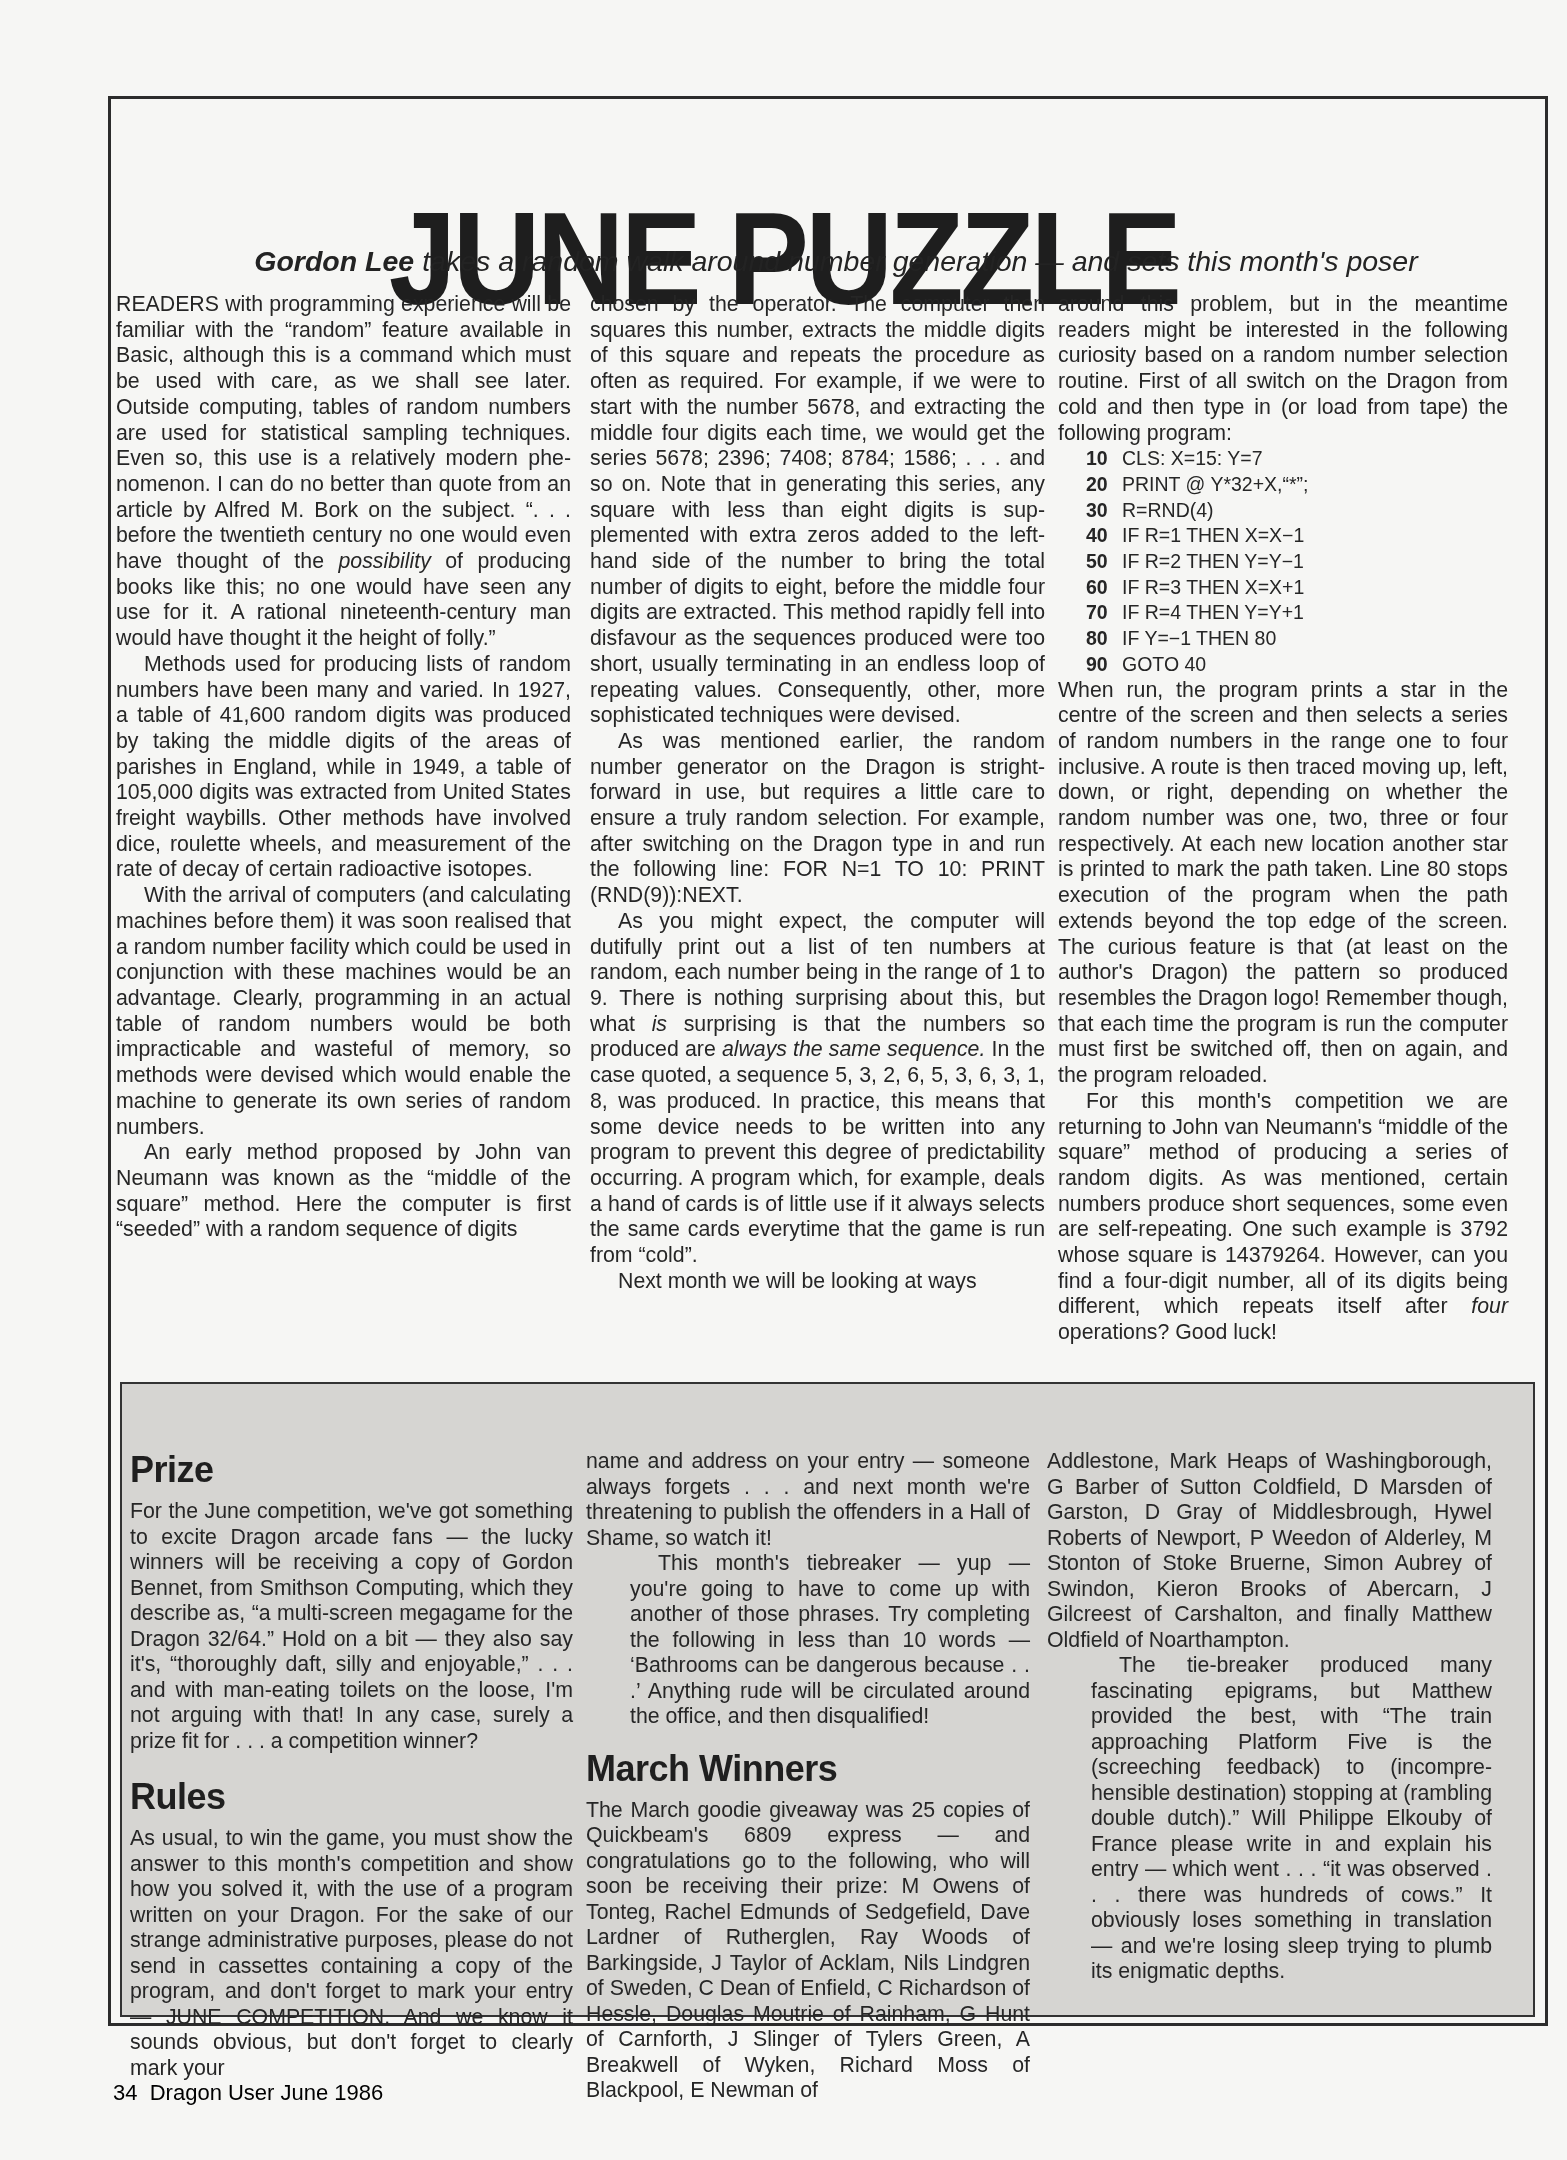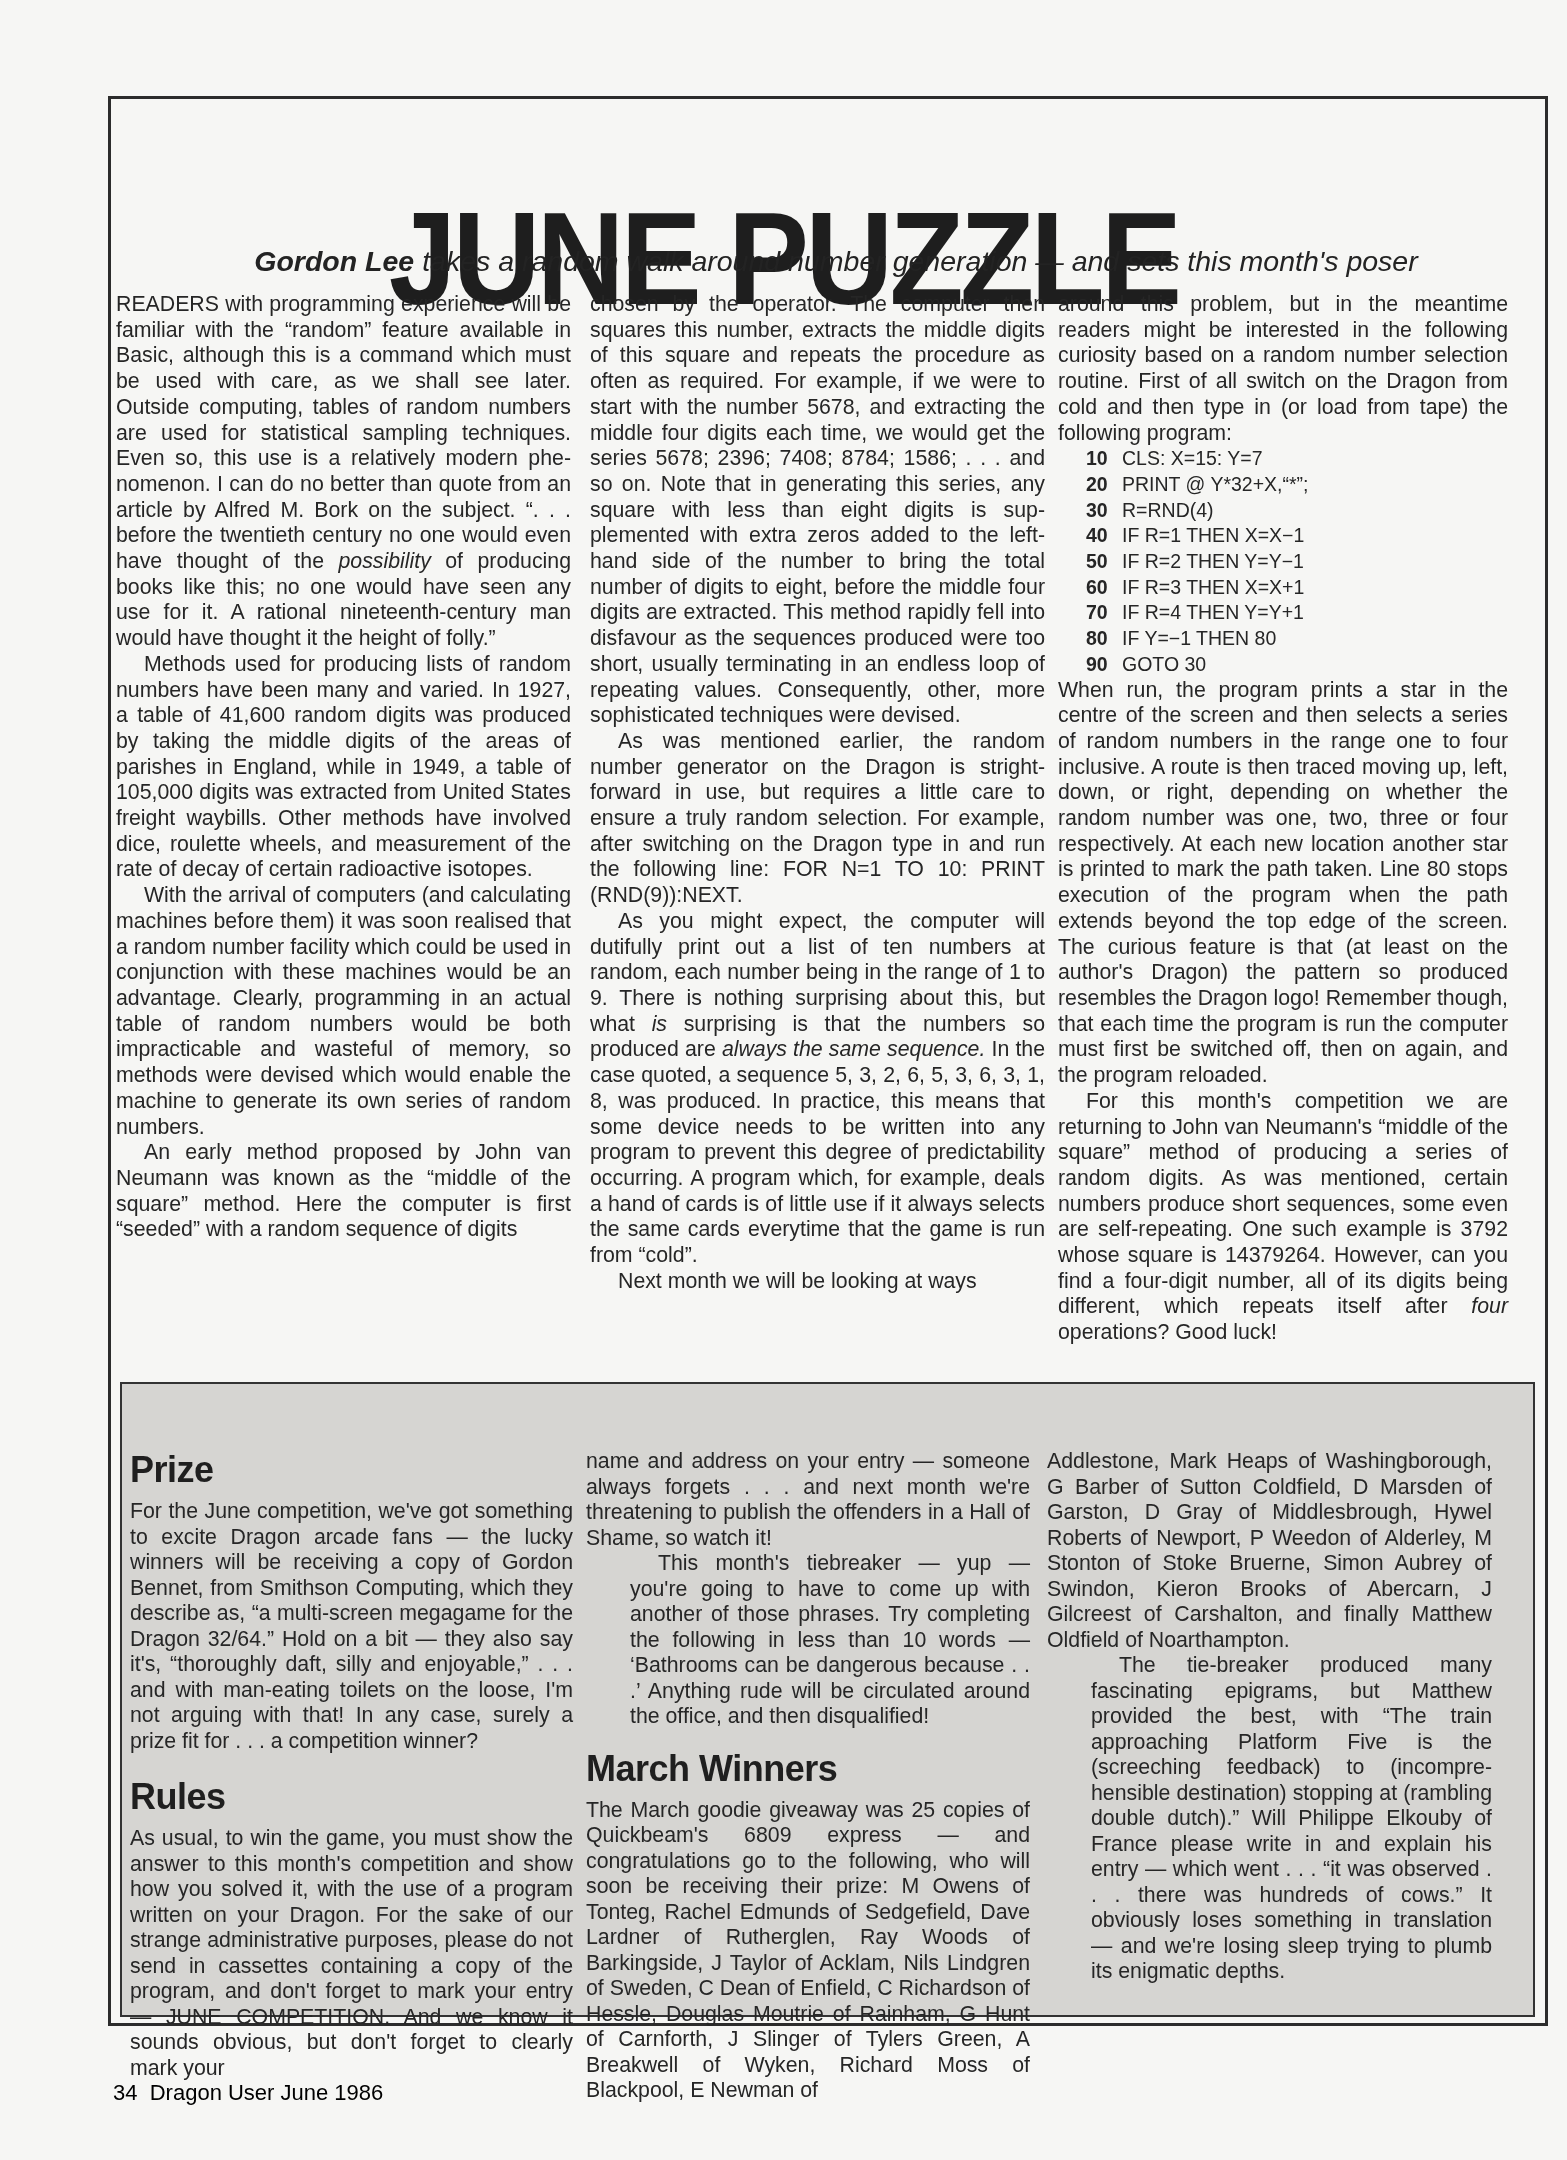--- a/index.html
+++ b/index.html
@@ -129,21 +129,21 @@
   <p>around this problem, but in the meantime readers might be interested in the following curiosity based on a random number selection routine. First of all switch on the Dragon from cold and then type in (or load from tape) the following program:</p>
   <div class="code">
     <div><span class="ln">10</span><span>CLS: X=15: Y=7</span></div>
     <div><span class="ln">20</span><span>PRINT @ Y*32+X,“*”;</span></div>
     <div><span class="ln">30</span><span>R=RND(4)</span></div>
     <div><span class="ln">40</span><span>IF R=1 THEN X=X−1</span></div>
     <div><span class="ln">50</span><span>IF R=2 THEN Y=Y−1</span></div>
     <div><span class="ln">60</span><span>IF R=3 THEN X=X+1</span></div>
     <div><span class="ln">70</span><span>IF R=4 THEN Y=Y+1</span></div>
     <div><span class="ln">80</span><span>IF Y=−1 THEN 80</span></div>
-    <div><span class="ln">90</span><span>GOTO 30</span></div>
+    <div><span class="ln">90</span><span>GOTO 40</span></div>
   </div>
   <p>When run, the program prints a star in the centre of the screen and then selects a series of random numbers in the range one to four inclusive. A route is then traced moving up, left, down, or right, depending on whether the random number was one, two, three or four respectively. At each new location another star is printed to mark the path taken. Line 80 stops execution of the program when the path extends beyond the top edge of the screen. The curious feature is that (at least on the author's Dragon) the pattern so produced resembles the Dragon logo! Remember though, that each time the program is run the computer must first be switched off, then on again, and the program reloaded.</p>
   <p class="indent"><span>For this month's competition we are returning to John van Neumann's “middle of the square” method of producing a series of random digits. As was mentioned, cer­tain numbers produce short sequences, some even are self-repeating. One such example is 3792 whose square is 14379264. However, can you find a four-digit number, all of its digits being different, which repeats itself after </span><em>four</em><span> operations? Good luck!</span></p>
 </div>
 
 <div class="boxwrap"></div>
 
 <div class="bcol bcol1">
   <h2 class="bhead">Prize</h2>
   <p>For the June competition, we've got some­thing to excite Dragon arcade fans — the lucky winners will be receiving a copy of Gordon Bennet, from Smithson Comput­ing, which they describe as, “a multi-screen megagame for the Dragon 32/64.” Hold on a bit — they also say it's, “thoroughly daft, silly and enjoyable,” . . . and with man-eating toilets on the loose, I'm not arguing with that! In any case, surely a prize fit for . . . a competition winner?</p>

